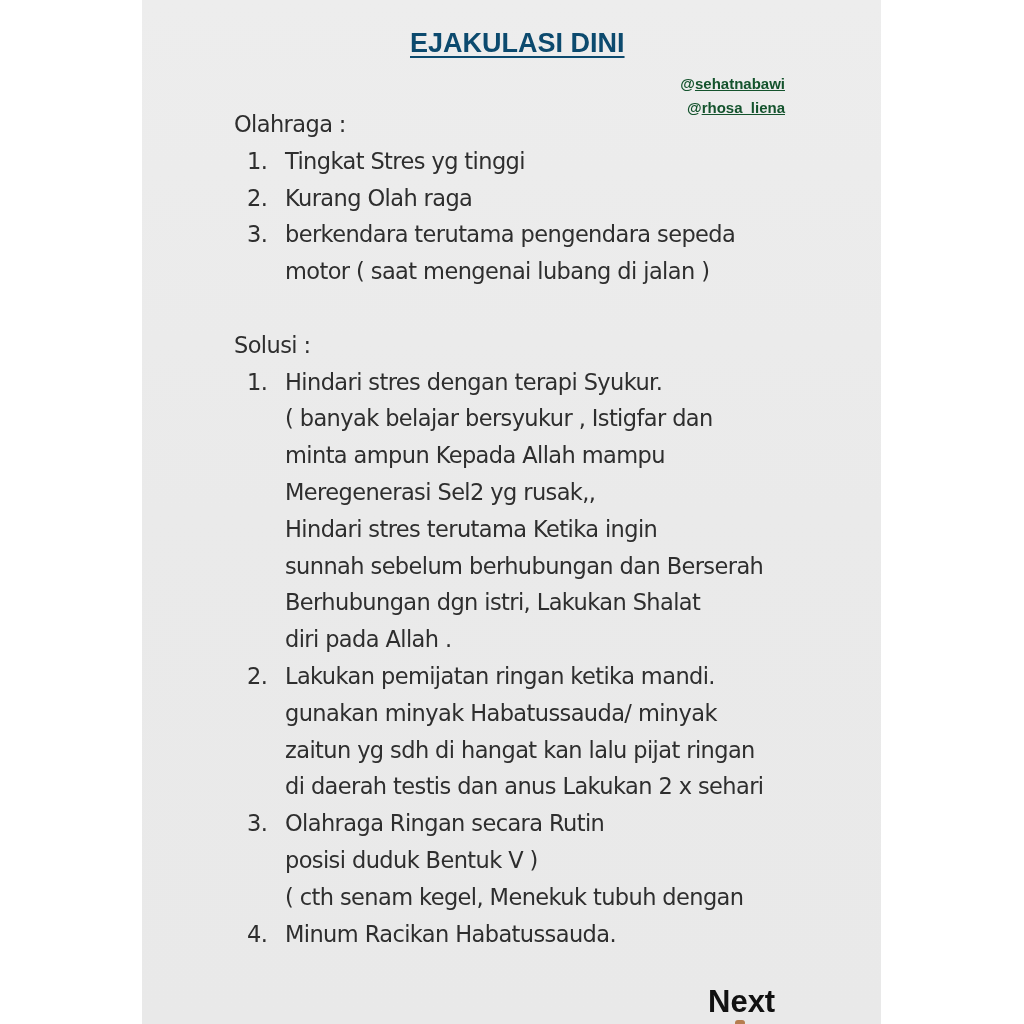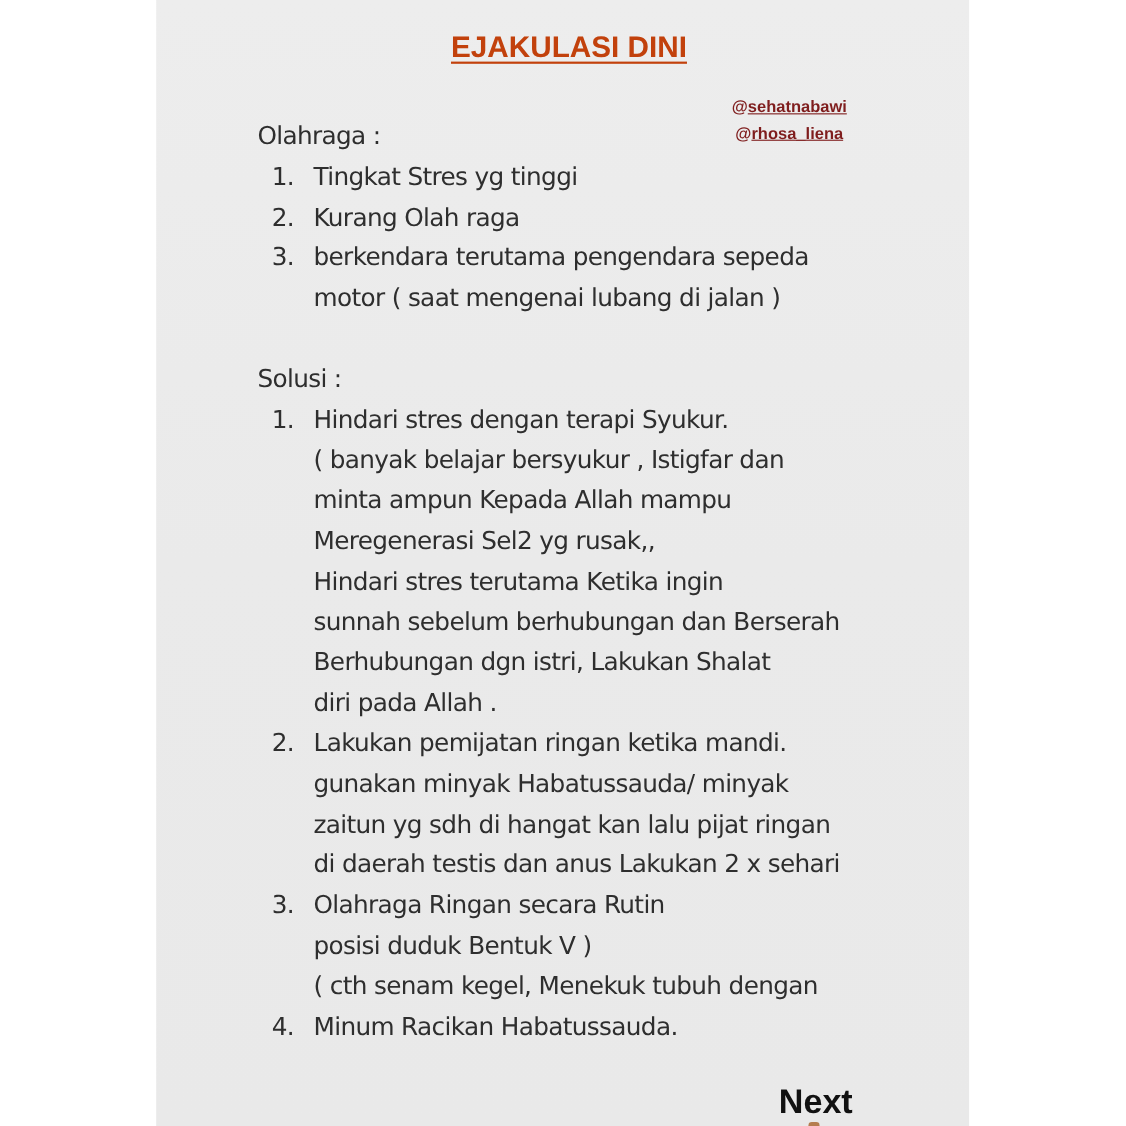--- a/index.html
+++ b/index.html
@@ -8,27 +8,27 @@
       background: #ffffff;
       font-family: "Liberation Sans", "DejaVu Sans", sans-serif;
       position: relative;
     }
     .card {
       position: absolute; left: 142px; top: 0; width: 739px; height: 1024px;
       background: linear-gradient(180deg, #ededed 0%, #eaeaea 50%, #e9e9e9 100%);
     }
     .title {
       position: absolute; left: 410px; top: 28px;
-      font-size: 27px; font-weight: bold; color: #c2410c;
+      font-size: 27px; font-weight: bold; color: #0c4a6e;
       text-decoration: underline; text-decoration-thickness: 2px; text-underline-offset: 4px;
       letter-spacing: 0px;
     }
     .handles {
-      position: absolute; left: 650px; top: 86px; width: 135px;
-      text-align: center; font-size: 15px; font-weight: bold; color: #7f1d1d; line-height: 24px;
+      position: absolute; left: 650px; top: 72px; width: 135px;
+      text-align: right; font-size: 15px; font-weight: bold; color: #14532d; line-height: 24px;
     }
     .handles div span.u { text-decoration: underline; }
     .body-text {
       position: absolute; left: 234px; top: 106px; width: 600px;
       font-size: 22.5px; color: #2e2e2e; line-height: 36.8px;
       font-family: "DejaVu Sans", sans-serif;
       letter-spacing: -0.6px;
     }
     .section-label { display: block; height: 36.8px; }
     .item { display: flex; }

